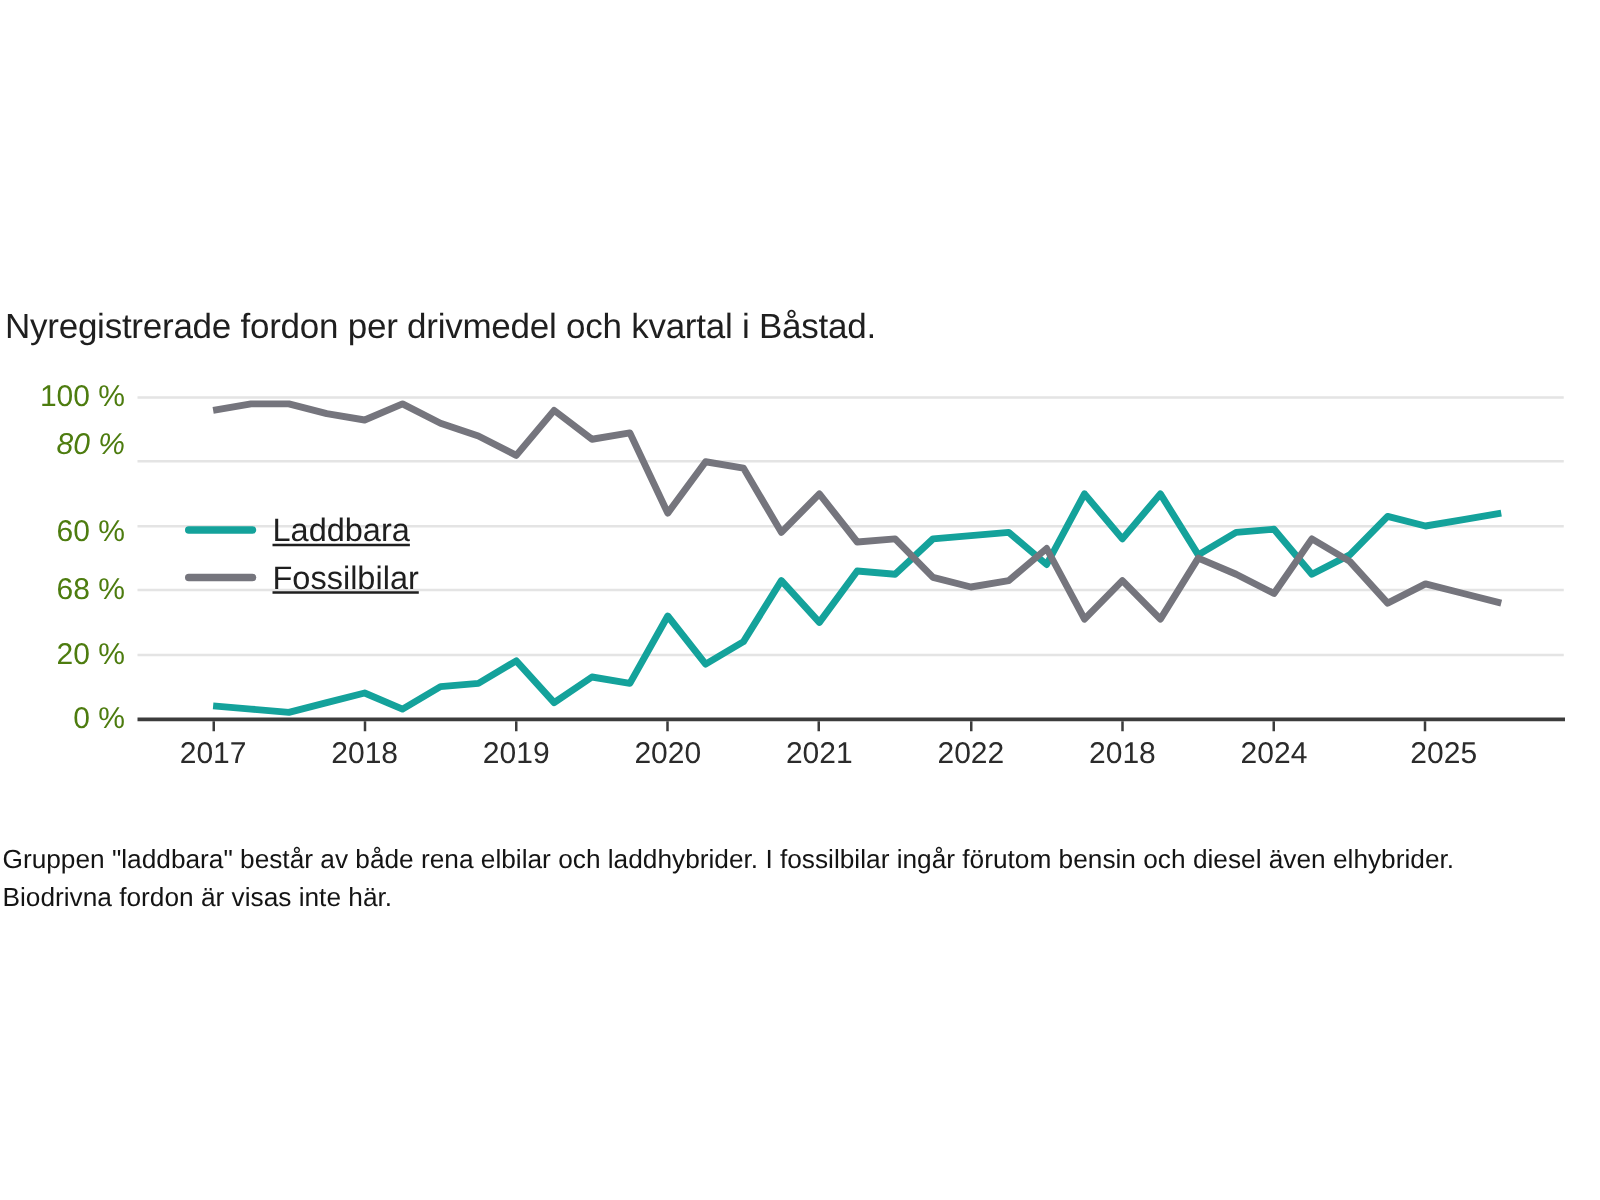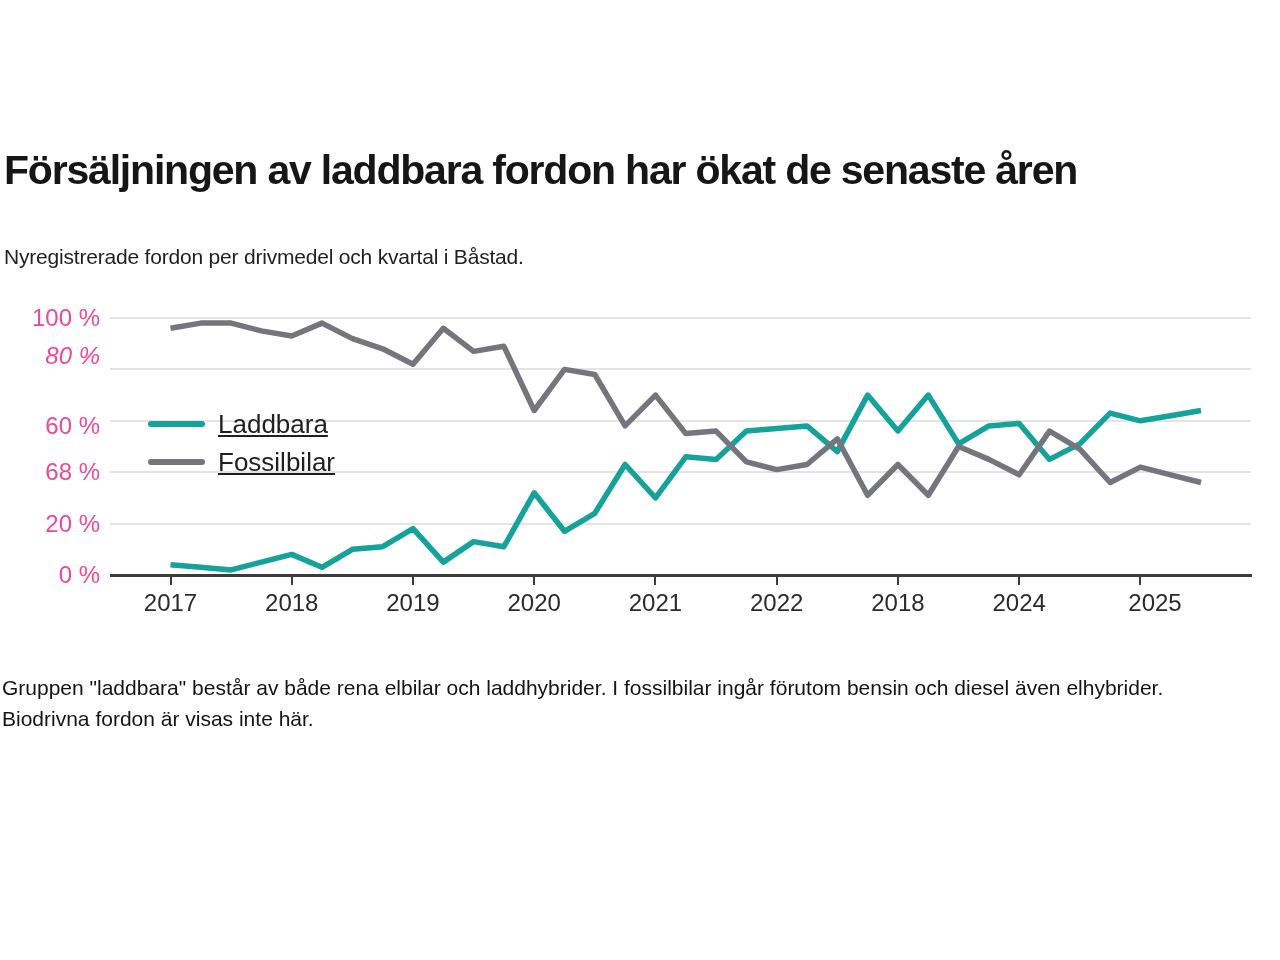--- a/index.html
+++ b/index.html
@@ -6,46 +6,45 @@
   #stage{
     position:relative;width:1280px;height:960px;background:#ffffff;overflow:hidden;
     font-family:"Liberation Sans","DejaVu Sans",sans-serif;
   }
   .title{
     position:absolute;left:4px;top:146px;width:1240px;
     font-size:41px;font-weight:bold;color:#161616;letter-spacing:-1.2px;line-height:48px;
   }
   .subtitle{
     position:absolute;left:4px;top:245px;width:1240px;
-    font-size:21px;font-weight:400;color:#1f1f1f;letter-spacing:-0.2px;
+    font-size:28px;font-weight:400;color:#1f1f1f;letter-spacing:-0.2px;
   }
   .gridline{position:absolute;left:110px;width:1141px;height:2px;background:#e4e4e4;}
   .axisline{position:absolute;left:110px;width:1142px;height:3px;background:#3c3c3c;top:574px;}
   .ytick{position:absolute;left:0px;width:100px;height:30px;line-height:30px;
-    text-align:right;font-size:24px;color:#ec4899;}
+    text-align:right;font-size:24px;color:#4d7c0f;}
   .xtickmark{position:absolute;top:577px;width:2px;height:8px;background:#3c3c3c;}
   .xtick{position:absolute;top:589px;width:90px;height:28px;line-height:28px;
     text-align:center;font-size:24px;color:#2b2b2b;}
   .legend-row{position:absolute;height:30px;}
   .legend-swatch{position:absolute;left:148px;width:57px;height:6px;border-radius:3px;top:12px;}
   .legend-label{position:absolute;left:218px;top:0;font-size:26px;color:#1f1f1f;line-height:30px;text-decoration:underline;}
   .footnote{
     position:absolute;left:2px;top:672px;width:1232px;
     font-size:21px;line-height:31px;color:#141414;letter-spacing:0px;
   }
   .brand{position:absolute;left:1073px;top:775px;width:205px;height:45px;}
   .brand-text{position:absolute;left:44px;top:3px;font-size:29px;font-weight:600;color:#379fa0;letter-spacing:-0.3px;}
   svg{position:absolute;left:0;top:0;}
 </style>
 </head>
 <body>
 
 <div id="stage">
 
-  <div class="title">Försäljningen av laddbara fordon har ökat de senaste åren</div>
   <div class="subtitle">Nyregistrerade fordon per drivmedel och kvartal i Båstad.</div>
 
   <div id="plot">
     <div id="gridlines">
         <div class="gridline" style="top: 522.6px;"></div>
         <div class="gridline" style="top: 471.2px;"></div>
         <div class="gridline" style="top: 419.8px;"></div>
         <div class="gridline" style="top: 368.4px;"></div>
         <div class="gridline" style="top: 317px;"></div>
       </div>

